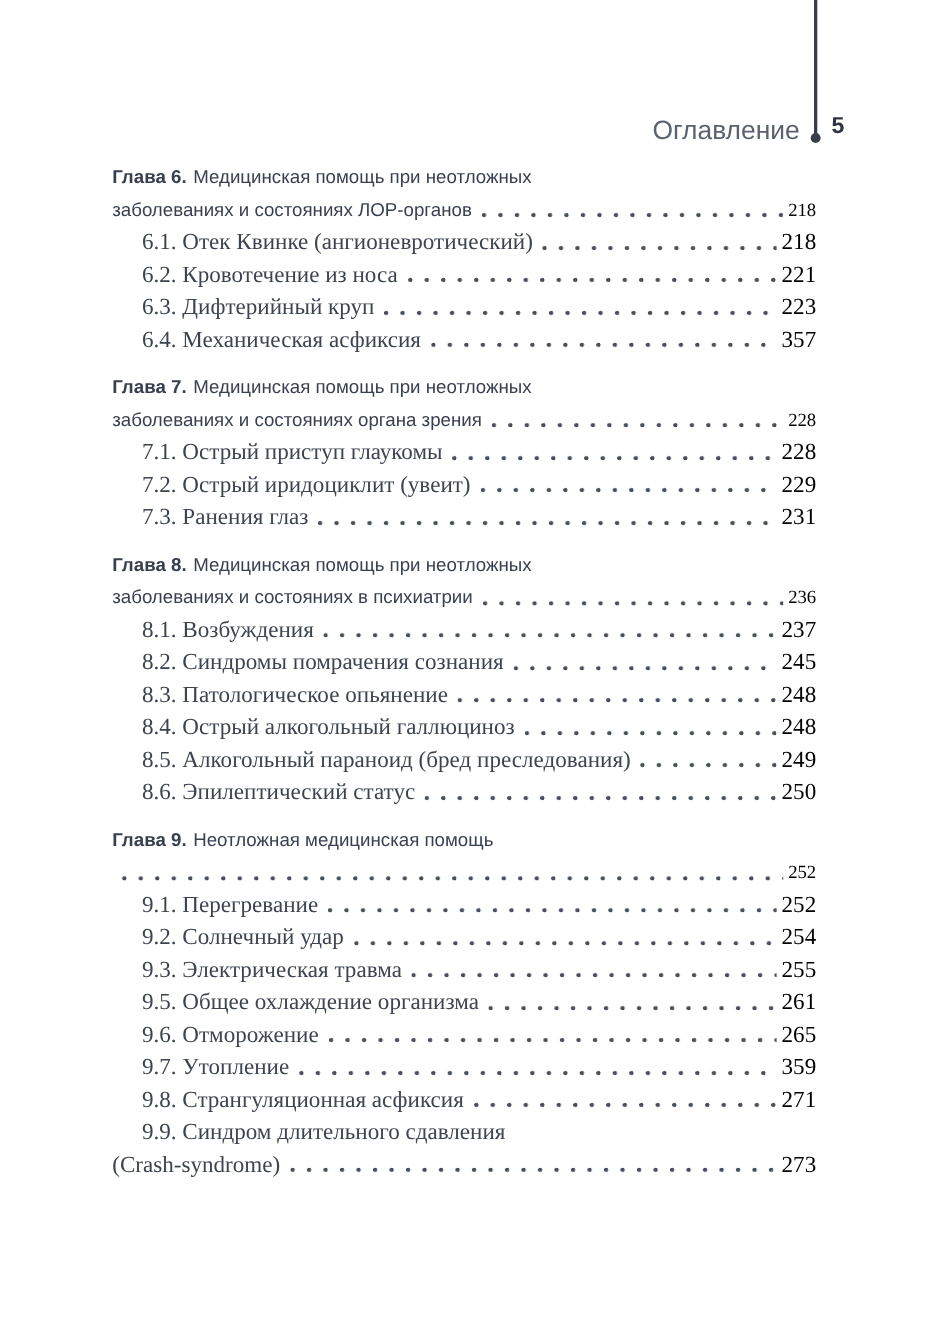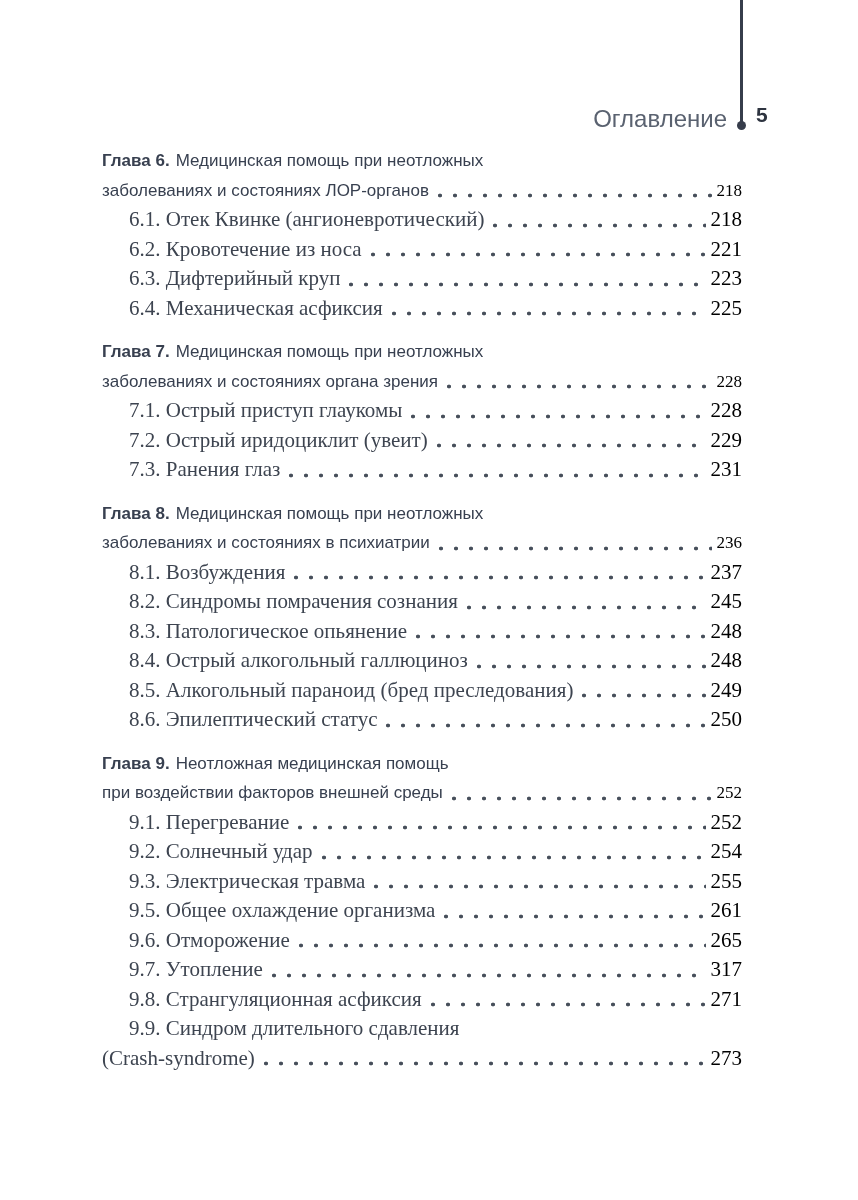--- a/index.html
+++ b/index.html
@@ -125,21 +125,21 @@
           <div class="sec-line row">
             <span class="sec-indent t">6.3. Дифтерийный круп</span>
             <span class="leader"></span>
             <span class="pnum">223</span>
           </div>
         </div>
         <div class="section-entry">
           <div class="sec-line row">
             <span class="sec-indent t">6.4. Механическая асфиксия</span>
             <span class="leader"></span>
-            <span class="pnum">225</span>
+            <span class="pnum">357</span>
           </div>
         </div>
       </div>
       <div class="chapter-block">
         <div class="ch-line"><span class="ch-label">Глава 7.</span><span>Медицинская помощь при неотложных</span></div>
         <div class="ch-line row">
           <span class="t">заболеваниях и состояниях органа зрения</span>
           <span class="leader"></span>
           <span class="pnum">228</span>
         </div>
@@ -211,21 +211,20 @@
           <div class="sec-line row">
             <span class="sec-indent t">8.6. Эпилептический статус</span>
             <span class="leader"></span>
             <span class="pnum">250</span>
           </div>
         </div>
       </div>
       <div class="chapter-block">
         <div class="ch-line"><span class="ch-label">Глава 9.</span><span>Неотложная медицинская помощь</span></div>
         <div class="ch-line row">
-          <span class="t">при воздействии факторов внешней среды</span>
           <span class="leader"></span>
           <span class="pnum">252</span>
         </div>
         <div class="section-entry">
           <div class="sec-line row">
             <span class="sec-indent t">9.1. Перегревание</span>
             <span class="leader"></span>
             <span class="pnum">252</span>
           </div>
         </div>
@@ -254,21 +253,21 @@
           <div class="sec-line row">
             <span class="sec-indent t">9.6. Отморожение</span>
             <span class="leader"></span>
             <span class="pnum">265</span>
           </div>
         </div>
         <div class="section-entry">
           <div class="sec-line row">
             <span class="sec-indent t">9.7. Утопление</span>
             <span class="leader"></span>
-            <span class="pnum">317</span>
+            <span class="pnum">359</span>
           </div>
         </div>
         <div class="section-entry">
           <div class="sec-line row">
             <span class="sec-indent t">9.8. Странгуляционная асфиксия</span>
             <span class="leader"></span>
             <span class="pnum">271</span>
           </div>
         </div>
         <div class="section-entry">

